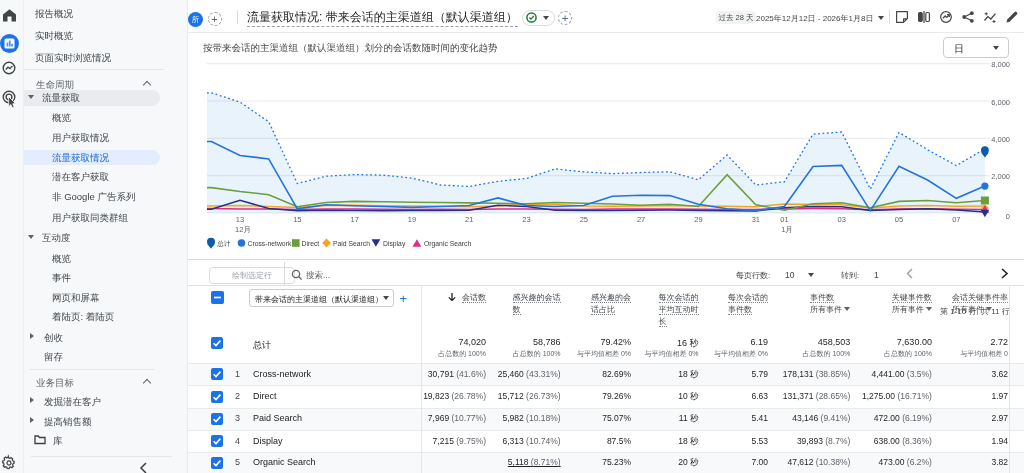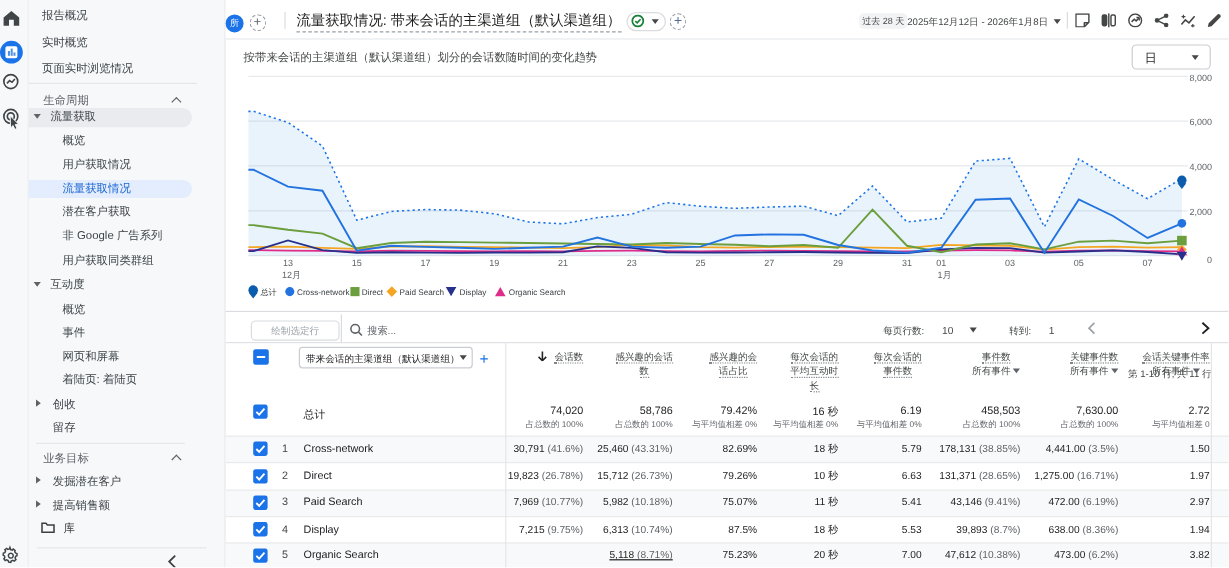--- a/index.html
+++ b/index.html
@@ -28,21 +28,21 @@
 .dotu{border-bottom:1px dashed #9aa0a6;padding-bottom:1.5px;}
 .datebadge{position:absolute;background:#f1f3f4;border-radius:4px;font-size:7.5px;color:#444746;line-height:13px;padding:0 2.5px;}
 .datetxt{position:absolute;font-size:8px;color:#444746;white-space:nowrap;}
 
 .ctitle{position:absolute;font-size:9.5px;color:#444746;white-space:nowrap;}
 .daybox{position:absolute;border:1px solid #c9cdd2;border-radius:4px;background:#fff;}
 
 .btn{position:absolute;border:1px solid #dadce0;border-radius:4px;color:#9aa0a6;font-size:8px;text-align:center;background:#fff;}
 .tcell{position:absolute;text-align:right;font-size:8.5px;color:#1f1f1f;white-space:nowrap;}
 .tcell .pct{color:#5f6368;}
-.hcell{position:absolute;text-align:center;font-size:8px;color:#444746;line-height:12.4px;white-space:nowrap;}
+.hcell{position:absolute;text-align:left;font-size:8px;color:#444746;line-height:12.4px;white-space:nowrap;}
 .hcell span{border-bottom:1px dotted #80868b;padding-bottom:0px;}
 .sub{position:absolute;text-align:right;font-size:7px;color:#5f6368;white-space:nowrap;}
 .cb{position:absolute;width:12px;height:12px;background:#1a73e8;border-radius:2px;}
 .cb svg{position:absolute;left:0;top:0;}
 .rowname{position:absolute;font-size:9px;color:#202124;white-space:nowrap;}
 .rownum{position:absolute;font-size:9px;color:#444746;text-align:right;}
 .zebra{position:absolute;left:188px;width:836px;height:22px;background:#f8f9fa;}
 v{display:inline-block;width:0;height:0;border-left:3.5px solid transparent;border-right:3.5px solid transparent;border-top:4px solid #5f6368;vertical-align:1px;}
 </style>
 </head>
@@ -233,21 +233,21 @@
     <path d="M138.5 3.6 L142.9 8 L138.5 12.4 L134.1 8 Z" fill="#f4a623"></path>
     <text x="145" y="11">Paid Search</text>
     <path d="M183.5 4.2 L192.3 4.2 L187.9 11.8 Z" fill="#27318c"></path>
     <text x="195" y="11">Display</text>
     <path d="M224.5 11.8 L233.3 11.8 L228.9 4.2 Z" fill="#de2c8a"></path>
     <text x="236" y="11">Organic Search</text>
   </g>
 </svg>
 
 <div class="hr" style="left:188px;top:259px;width:836px;background:#dadce0;"></div>
-<div class="btn" style="left:209px;top:266.5px;width:74px;height:17px;line-height:16px;">绘制选定行</div>
+<div class="btn" style="left:209px;top:266.5px;width:86px;height:17px;line-height:16px;">绘制选定行</div>
 <div class="vr" style="left:283.5px;top:262px;height:24px;background:#dadce0;"></div>
 <svg class="abs" style="left:291px;top:268.5px" width="12" height="12" viewBox="0 0 12 12">
       <circle cx="5" cy="5" r="3.6" fill="none" stroke="#5f6368" stroke-width="1.3"></circle>
       <line x1="7.8" y1="7.8" x2="10.6" y2="10.6" stroke="#5f6368" stroke-width="1.3"></line>
     </svg>
 <div class="abs" style="left:306px;top:270px;font-size:8.5px;color:#5f6368;">搜索...</div>
 <div class="abs" style="left:736px;top:270px;font-size:8px;color:#444746;">每页行数:</div>
 <div class="abs" style="left:785px;top:270px;font-size:8.5px;color:#444746;">10</div>
 <div class="tri down" style="left:808px;top:273px;border-top-color:#444746;"></div>
 <div class="abs" style="left:841px;top:270px;font-size:8px;color:#444746;">转到:</div>
@@ -319,21 +319,21 @@
     </div>
 <div class="rownum" style="left:230px;top:368.7px;width:10px;">1</div>
 <div class="rowname" style="left:253px;top:368.7px;font-weight:500;">Cross-network</div>
 <div class="tcell" style="right:538px;top:368.7px;">30,791 <span class="pct">(41.6%)</span></div>
 <div class="tcell" style="right:463.4px;top:368.7px;">25,460 <span class="pct">(43.31%)</span></div>
 <div class="tcell" style="right:393px;top:368.7px;">82.69%</div>
 <div class="tcell" style="right:325.5px;top:368.7px;">18 秒</div>
 <div class="tcell" style="right:256px;top:368.7px;">5.79</div>
 <div class="tcell" style="right:173.70000000000005px;top:368.7px;">178,131 <span class="pct">(38.85%)</span></div>
 <div class="tcell" style="right:92.10000000000002px;top:368.7px;">4,441.00 <span class="pct">(3.5%)</span></div>
-<div class="tcell" style="right:16px;top:368.7px;">1.50</div>
+<div class="tcell" style="right:16px;top:368.7px;">3.62</div>
 <div class="cb" style="left:210.5px;top:390.5px;">
       <svg width="12" height="12" viewBox="0 0 12 12">
         <path d="M2.6 6.2 L5 8.6 L9.4 3.6" fill="none" stroke="#fff" stroke-width="1.6"></path>
       </svg>
     </div>
 <div class="rownum" style="left:230px;top:391.0px;width:10px;">2</div>
 <div class="rowname" style="left:253px;top:391.0px;font-weight:500;">Direct</div>
 <div class="tcell" style="right:538px;top:391.0px;">19,823 <span class="pct">(26.78%)</span></div>
 <div class="tcell" style="right:463.4px;top:391.0px;">15,712 <span class="pct">(26.73%)</span></div>
 <div class="tcell" style="right:393px;top:391.0px;">79.26%</div>

